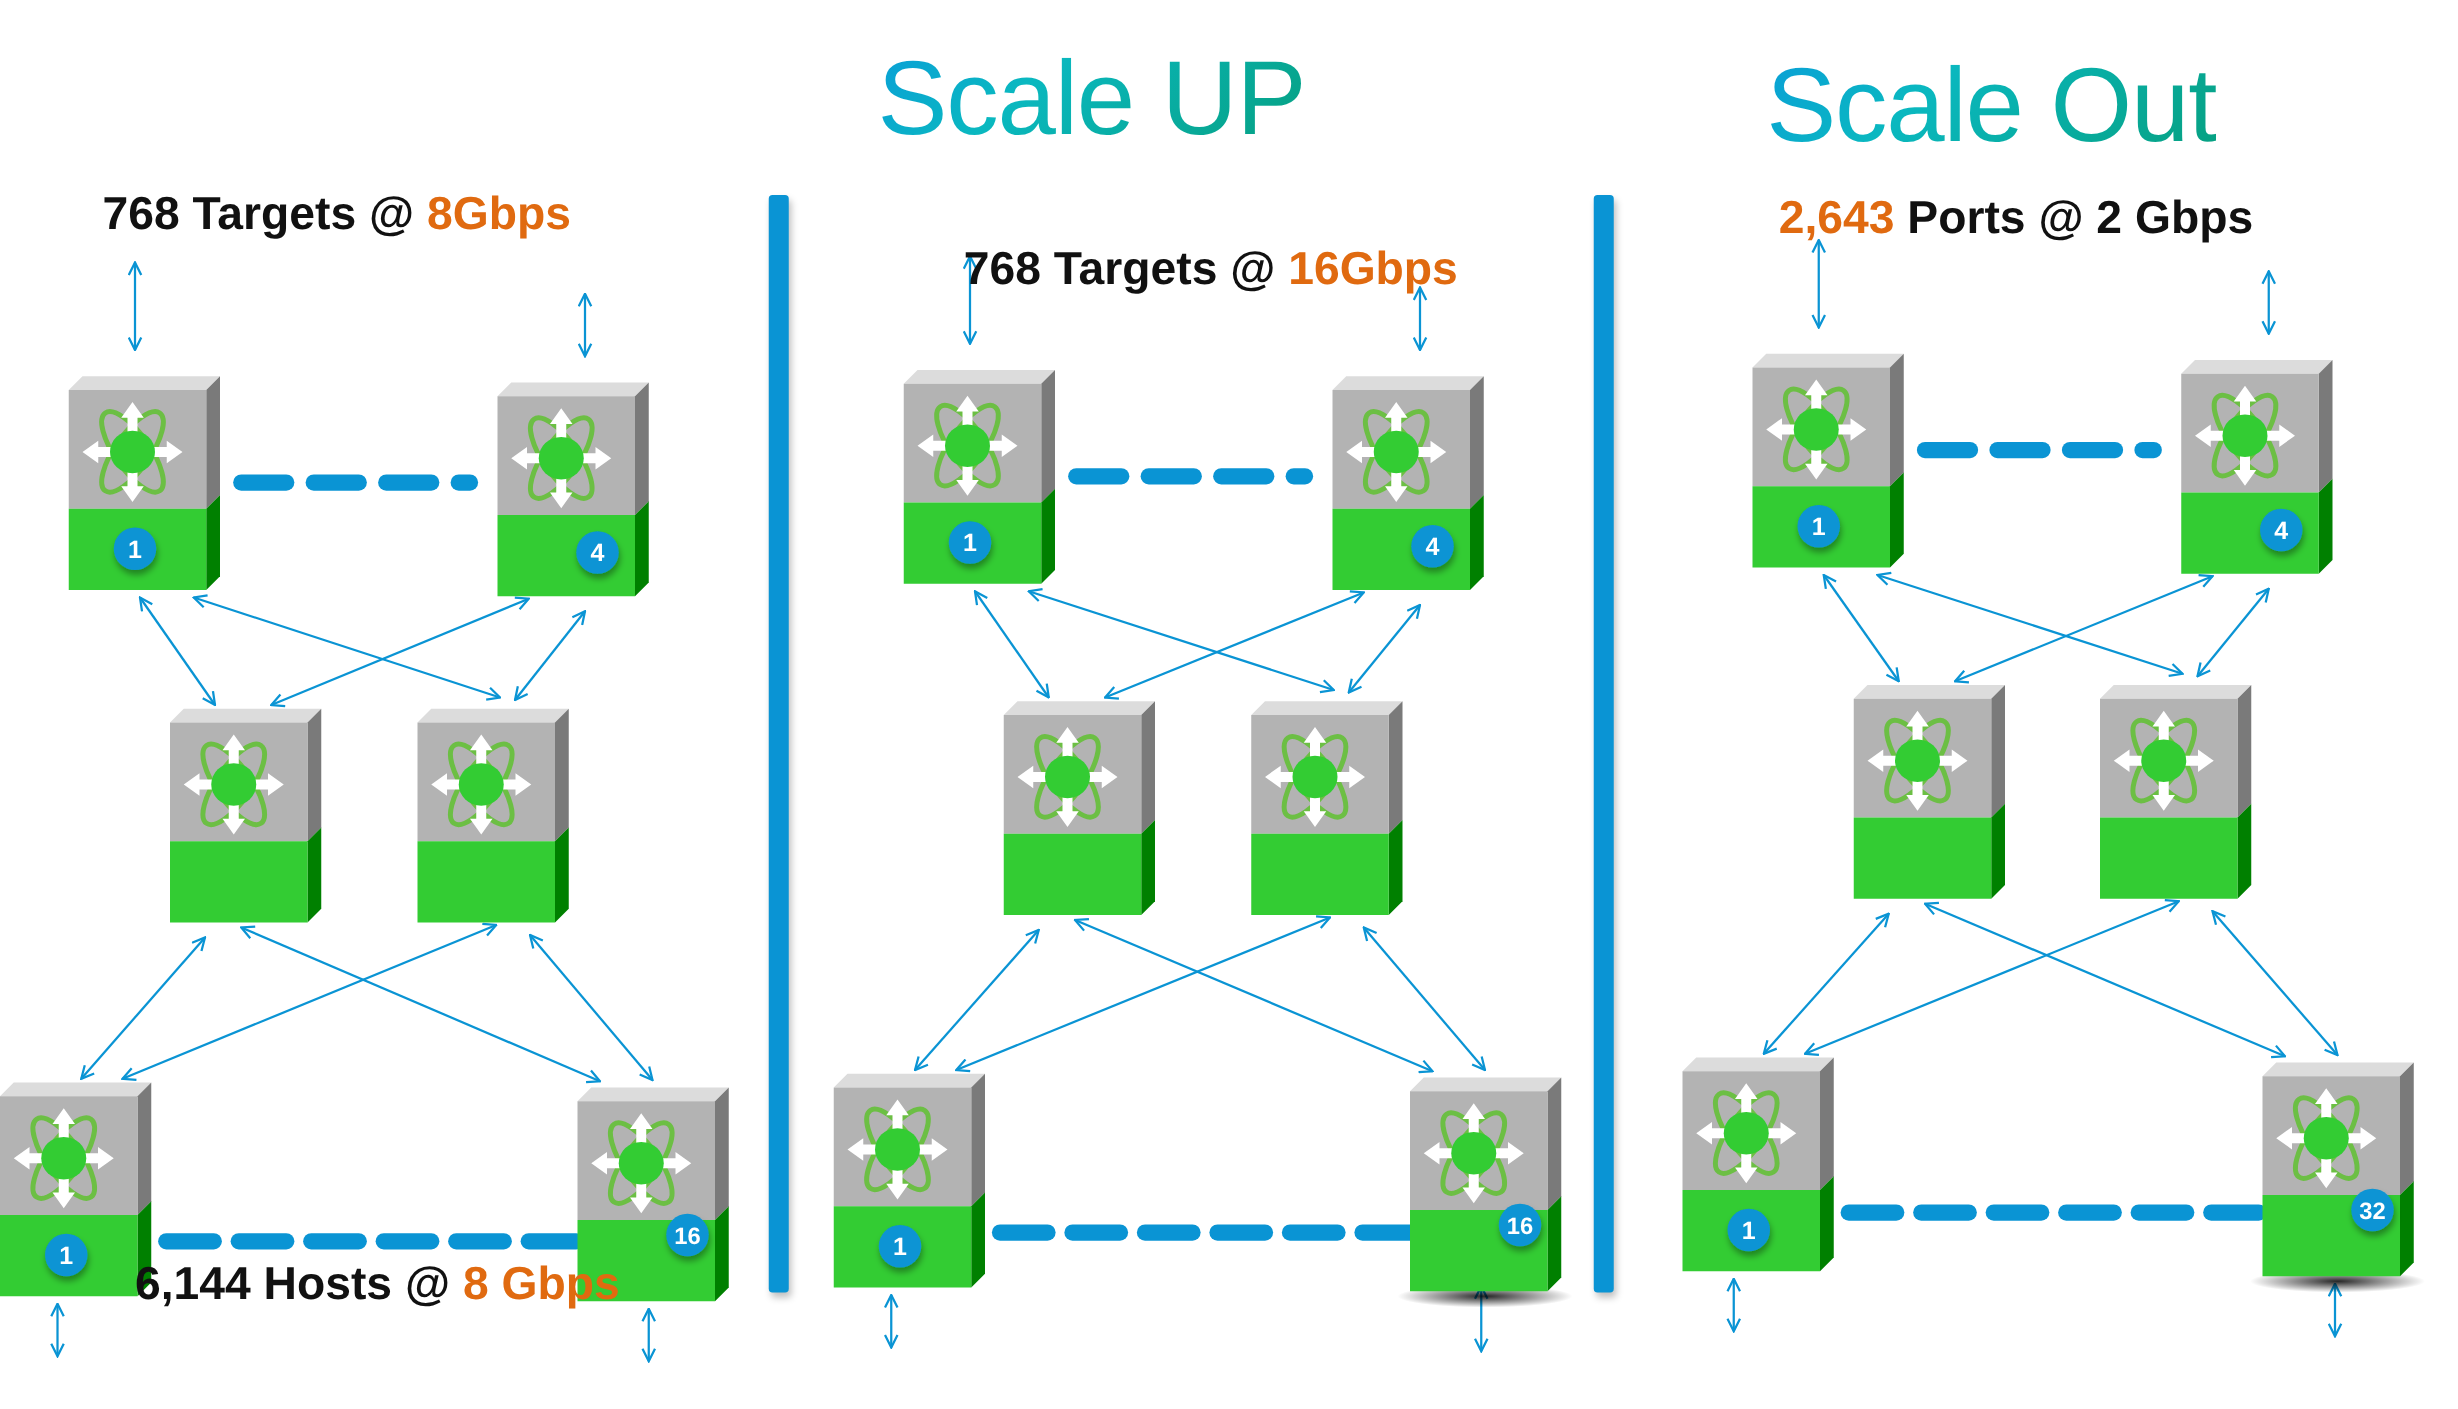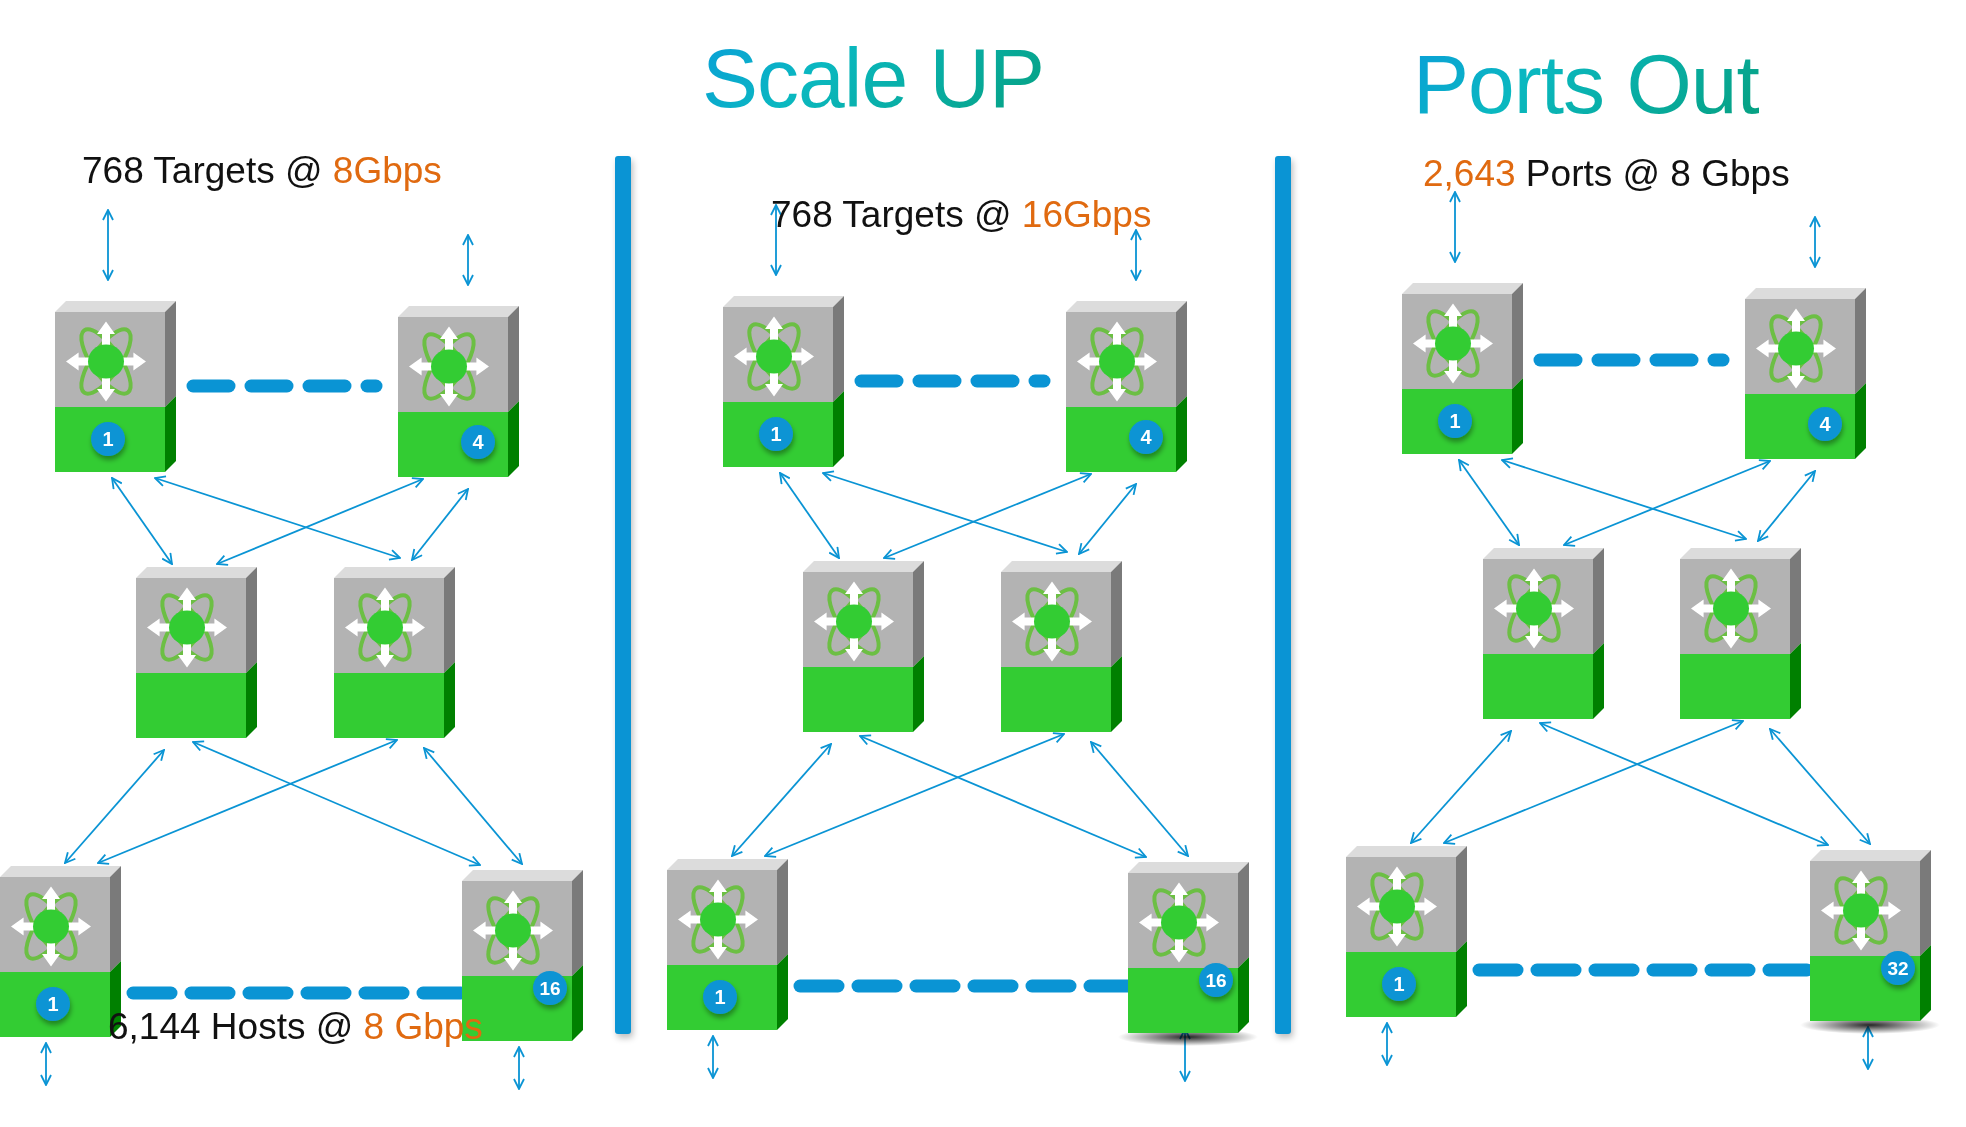--- a/index.html
+++ b/index.html
@@ -1,31 +1,31 @@
 <!DOCTYPE html>
 <html><head>
 <meta charset="utf-8">
 <style>
   html, body { margin:0; padding:0; background:#ffffff; }
   body { width:1966px; height:1127px; position:relative; overflow:hidden; font-family:"Liberation Sans", sans-serif; }
   #stage { position:absolute; left:0; top:0; width:1966px; height:939px;text-align:center; }
   .title { position:absolute; font-family:"Liberation Sans", sans-serif; font-size:84px; font-weight:400; letter-spacing:-1px;
     background:linear-gradient(135deg,#0a9fd8 0%,#0ab8c0 35%,#06a080 100%); -webkit-background-clip:text; background-clip:text; color:transparent; white-space:nowrap; line-height:1; }
-  .label { position:absolute; font-family:"Liberation Sans", sans-serif; font-weight:400; font-size:37px; color:#111; white-space:nowrap; line-height:1; }
+  .label { position:absolute; font-family:"Liberation Sans", sans-serif; font-weight:700; font-size:37px; color:#111; white-space:nowrap; line-height:1; }
   .label .hi { color:#e06a10; }
   .divider { position:absolute; width:16px; background:#0a94d4; border-radius:3px; box-shadow:2px 4px 6px rgba(0,0,0,0.25); }
   svg text { font-family:"Liberation Sans", sans-serif; }
 </style>
 </head>
 <body>
 
 <div id="stage">
 
   <div class="title" style="left:702px; top:36px;">Scale UP</div>
-  <div class="title" style="left:1413px; top:42px;">Ports Out</div>
+  <div class="title" style="left:1413px; top:42px;">Scale Out</div>
 
   <div class="divider" style="left:615px; top:156px; height:878px;"></div>
   <div class="divider" style="left:1275px; top:156px; height:878px;"></div>
 
   <svg id="net" width="1966" height="1127" viewBox="0 0 1966 1127" style="position:absolute;left:0;top:0;">
     <defs>
       <marker id="ah" viewBox="0 0 12 12" refX="11" refY="6" markerWidth="12" markerHeight="12" orient="auto-start-reverse" markerUnits="userSpaceOnUse">
         <path d="M1,1 L11,6 L1,11" fill="none" stroke="#0a94d4" stroke-width="1.8"></path>
       </marker>
       <radialGradient id="floorShadow" cx="50%" cy="50%" r="50%">
@@ -467,15 +467,15 @@
   </div>
   <div class="label" style="left:108px; top:1008px;">
     <span>6,144 Hosts @ </span><span class="hi">8 Gbps</span>
   </div>
 
   <div class="label" style="left:771px; top:196px;">
     <span>768 Targets @ </span><span class="hi">16Gbps</span>
   </div>
 
   <div class="label" style="left:1423px; top:155px;">
-    <span class="hi">2,643</span><span> Ports @ 8 Gbps</span>
+    <span class="hi">2,643</span><span> Ports @ 2 Gbps</span>
   </div>
 </div>
 
 </body></html>

